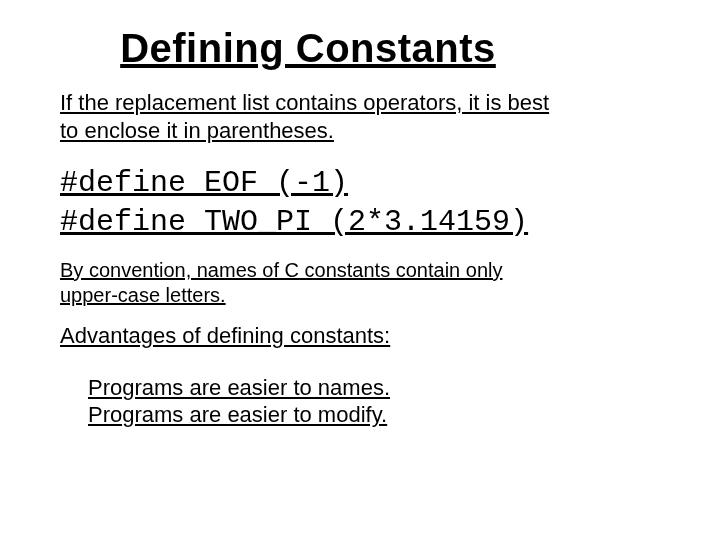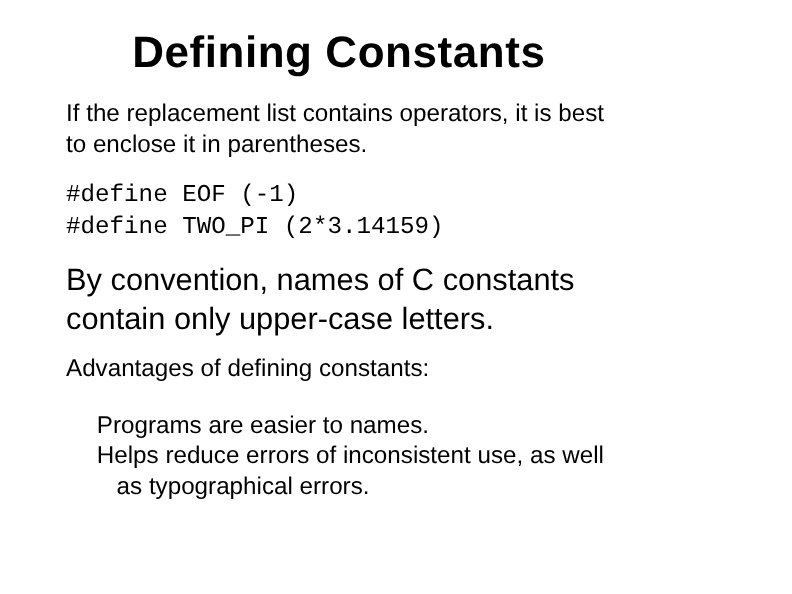--- a/index.html
+++ b/index.html
@@ -9,42 +9,43 @@
     height: 540px;
     background: #ffffff;
     font-family: Arial, Helvetica, sans-serif;
     color: #000;
   }
   .slide {
     box-sizing: border-box;
     width: 616px;
     height: 540px;
     padding: 20px 60px 20px 60px;
+    text-decoration: underline;
   }
   .title {
     font-size: 40px;
     font-weight: bold;
     text-align: center;
     margin: 6px 0 18px 0;
     letter-spacing: 0.5px;
   }
   .para {
     font-size: 22px;
     line-height: 1.25;
     margin: 0 2px 20px 0;
   }
   .code {
     font-family: "Courier New", Courier, monospace;
-    font-size: 22px;
+    font-size: 30px;
     white-space: pre;
     margin: 0 0 16px 0;
     line-height: 1.3;
   }
   .para2 {
-    font-size: 28px;
+    font-size: 20px;
     line-height: 1.25;
     margin: 0 0 14px 0;
   }
   .para3 {
     font-size: 22px;
     line-height: 1.25;
     margin: 0 0 24px 0;
   }
   .sublist {
     font-size: 22px;
@@ -68,16 +69,16 @@
 
   <div class="code"><span>#define EOF (-1)</span>
 <span>#define TWO_PI (2*3.14159)</span></div>
 
   <div class="para2">By convention, names of C constants contain only upper-case letters.</div>
 
   <div class="para3">Advantages of defining constants:</div>
 
   <div class="sublist">
     <div>Programs are easier to names.</div>
-    <div>Helps reduce errors of inconsistent use, as well as typographical errors.</div>
+    <div>Programs are easier to modify.</div>
   </div>
 
 </div>
 
 </body></html>

